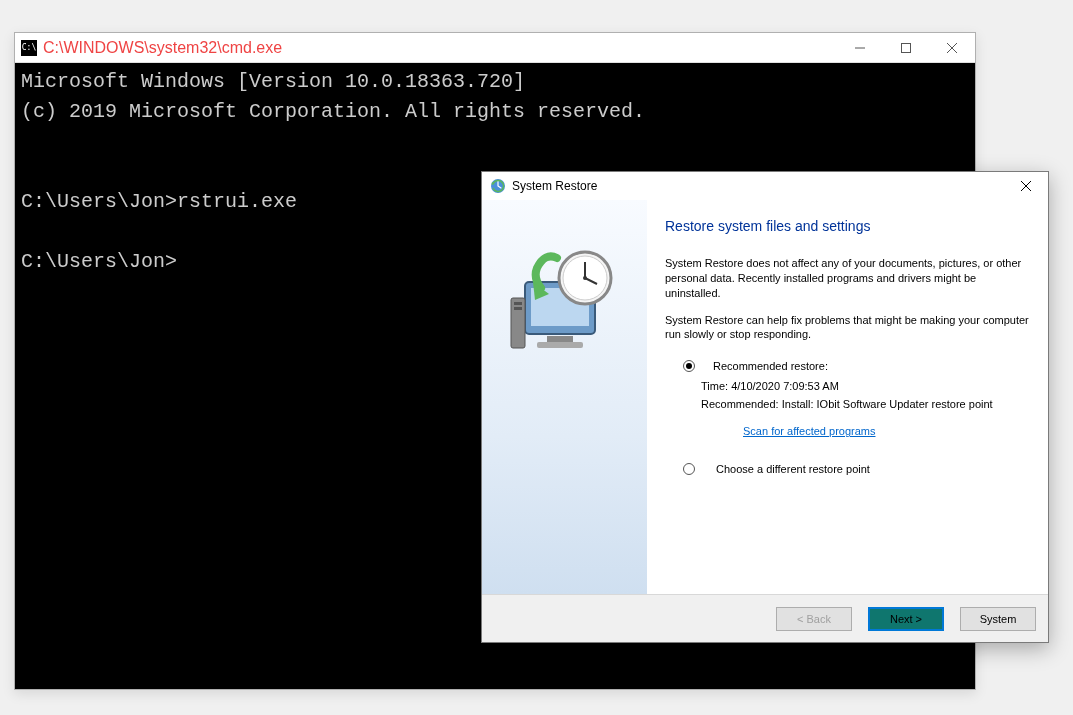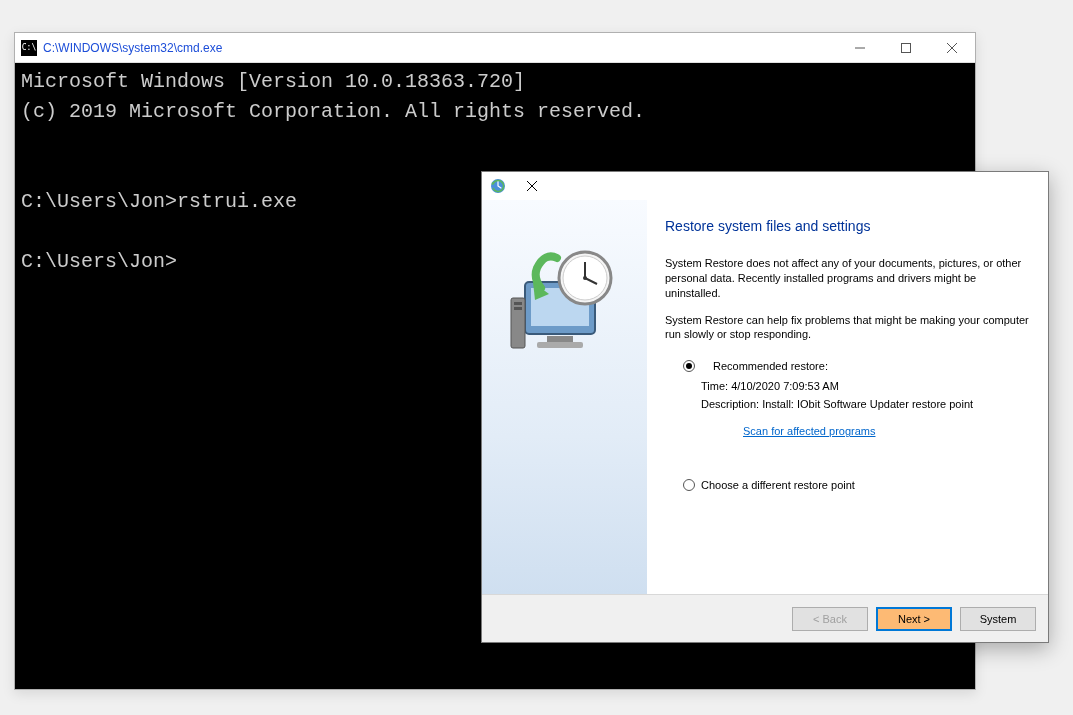--- a/index.html
+++ b/index.html
@@ -37,22 +37,22 @@
       background: #000;
       display: inline-flex;
       align-items: center;
       justify-content: center;
       font-size: 8px;
       color: #fff;
       font-family: monospace;
       margin-right: 6px;
     }
     .cmd-title {
-      font-size: 12px;
-      color: #1d4ed8;
+      font-size: 16px;
+      color: #ef4444;
       flex: 1;
     }
     .cmd-controls {
       display: flex;
       height: 100%;
     }
     .cmd-ctrl {
       width: 46px;
       display: flex;
       align-items: center;
@@ -179,50 +179,50 @@
       color: #0066cc;
       text-decoration: underline;
       cursor: pointer;
       margin-top: 10px;
       display: inline-block;
       margin-left: 42px;
     }
     .radio-row2 {
       display: flex;
       align-items: center;
-      gap: 6px;
-      margin-top: 38px;
+      gap: 21px;
+      margin-top: 22px;
       padding-left: 18px;
     }
     .restore-footer {
       height: 48px;
       background: #f0f0f0;
       border-top: 1px solid #d8d8d8;
       display: flex;
       align-items: center;
       justify-content: flex-end;
       padding-right: 12px;
-      gap: 8px;
+      gap: 16px;
     }
     .dlg-btn {
       min-width: 76px;
       height: 24px;
       font-size: 11px;
       background: #e1e1e1;
       border: 1px solid #adadad;
       padding: 0 12px;
       cursor: pointer;
     }
     .dlg-btn:disabled {
       color: #a0a0a0;
       cursor: default;
     }
     .dlg-btn.primary {
       border: 2px solid #0078d7;
-      background: #fdba74;
+      background: #0f766e;
     }
   </style>
 </head>
 <body>
 
 <div class="cmd-window">
   <div class="cmd-titlebar">
     <span class="cmd-icon">C:\</span>
     <span class="cmd-title">C:\WINDOWS\system32\cmd.exe</span>
     <div class="cmd-controls">
@@ -256,20 +256,21 @@
 <div class="restore-dialog">
   <div class="restore-titlebar">
     <span class="restore-icon">
       <svg viewBox="0 0 16 16">
         <circle cx="8" cy="8" r="7" fill="#4a90d9"></circle>
         <path d="M8 3 L8 8 L11 10" stroke="#fff" stroke-width="1.2" fill="none" stroke-linecap="round"></path>
         <path d="M3 6 A5.5 5.5 0 1 1 3 10" stroke="#5cb85c" stroke-width="1.5" fill="none"></path>
         <polygon points="2,4 4.5,6 1.5,7" fill="#5cb85c"></polygon>
       </svg>
     </span>
+    <span class="restore-title">System Restore</span>
     <div class="restore-close">
       <svg width="10" height="10" viewBox="0 0 10 10">
           <line x1="0" y1="0" x2="10" y2="10" stroke="currentColor" stroke-width="1"></line>
           <line x1="10" y1="0" x2="0" y2="10" stroke="currentColor" stroke-width="1"></line>
         </svg>
     </div>
   </div>
 
   <div class="restore-content">
     <div class="restore-sidebar">
@@ -303,21 +304,21 @@
       <p class="restore-para">System Restore can help fix problems that might be making your computer run slowly or stop responding.</p>
 
       <div class="restore-options">
         <div class="radio-row">
           <span class="radio selected"></span>
           <span class="radio-label">Recommended restore:</span>
         </div>
 
         <div class="restore-details">
           <div>Time: 4/10/2020 7:09:53 AM</div>
-          <div>Description: Install: IObit Software Updater restore point</div>
+          <div>Recommended: Install: IObit Software Updater restore point</div>
           <a class="restore-link">Scan for affected programs</a>
         </div>
       </div>
 
       <div class="radio-row2">
         <span class="radio"></span>
         <span class="radio-label">Choose a different restore point</span>
       </div>
     </div>
   </div>

